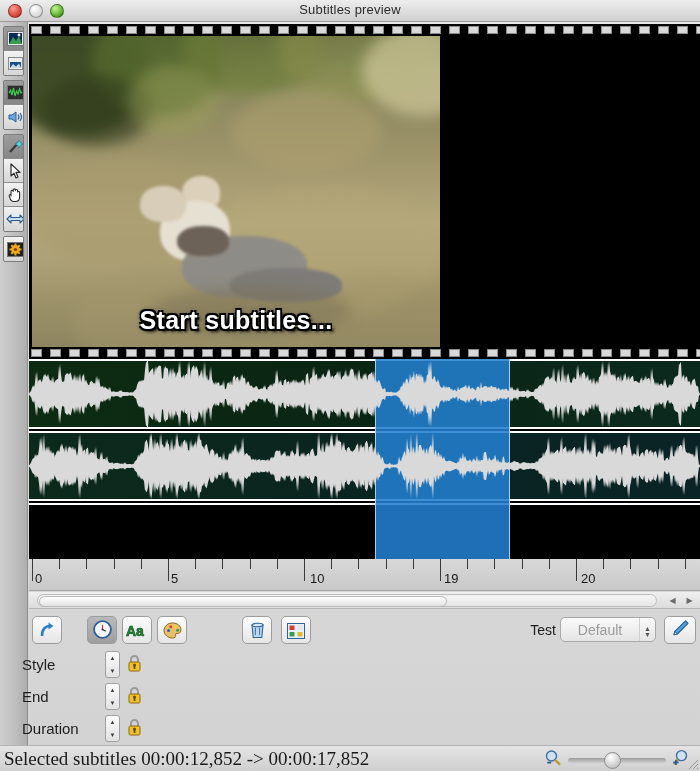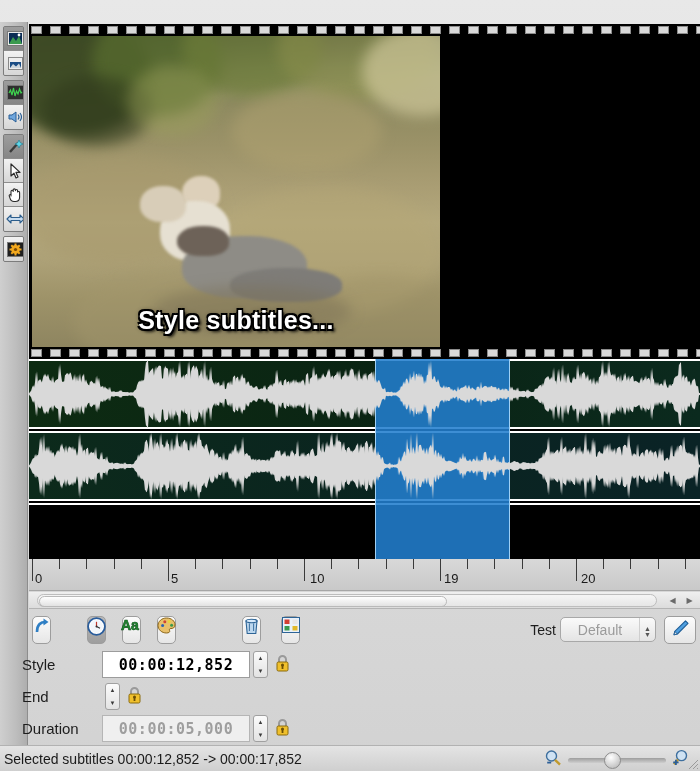--- a/index.html
+++ b/index.html
@@ -158,24 +158,24 @@
     width: 13px; height: 13px;
     display: flex; align-items: center; justify-content: center;
     font-size: 8px; color: #6a6a6a;
   }
 
   
   #buttonbar {
     position: absolute; left: 29px; top: 612px; width: 671px; height: 38px;
   }
   .bbtn {
-    position: absolute; top: 4px; width: 19px; height: 28px;
+    position: absolute; top: 4px; width: 30px; height: 28px;
     background: linear-gradient(#fcfcfc,#e6e6e6);
     border: 1px solid #9d9d9d; border-radius: 5px;
-    display: flex; align-items: flex-start; justify-content: center;
+    display: flex; align-items: flex-end; justify-content: center;
   }
   .bbtn.on { background: linear-gradient(#b9b9b9,#9e9e9e); }
   #style-label { position: absolute; right: 144px; top: 10px; font-size: 14px; color: #1d1d1d; }
   #style-select {
     position: absolute; right: 44px; top: 5px; width: 96px; height: 25px;
     background: linear-gradient(#fafafa,#e4e4e4);
     border: 1px solid #a8a8a8; border-radius: 5px;
     display: flex; align-items: center;
   }
   #style-select .val { flex: 1; text-align: center; font-size: 14px; color: #9b9b9b; }
@@ -214,21 +214,21 @@
   .lockbtn { width: 20px; height: 25px; margin-left: 4px;
              display: flex; align-items: center; justify-content: center; }
 
   
   #statusbar {
     position: absolute; left: 0; top: 745px; width: 700px; height: 26px;
     background: linear-gradient(#e4e4e4,#cfcfcf);
     border-top: 1px solid #b2b2b2;
     display: flex; align-items: center;
   }
-  #status-text { margin-left: 4px; font-size: 14px; color: #1a1a1a; }
+  #status-text { margin-left: 4px; font-size: 19px; color: #1a1a1a; font-family: Liberation Serif, serif; }
   #zoom-slider-group {
     position: absolute; right: 10px; top: 3px;
     display: flex; align-items: center; gap: 6px;
   }
   .zslider { position: relative; width: 98px; height: 18px; }
   .zslider .bar {
     position: absolute; left: 0; top: 7px; width: 98px; height: 5px;
     background: linear-gradient(#9d9d9d,#cecece); border-radius: 3px;
   }
   .zslider .knob {
@@ -237,20 +237,28 @@
     background: radial-gradient(circle at 40% 30%, #ffffff, #c8c8c8 70%, #a8a8a8);
     border: 1px solid #8d8d8d;
   }
   .resize-grip { position: absolute; right: 1px; bottom: 1px; width: 14px; height: 14px; }
 </style>
 </head>
 <body>
 
 <div id="app">
 
+  <div id="titlebar">
+    <div class="lights">
+      <div class="light close"></div>
+      <div class="light min"></div>
+      <div class="light zoom"></div>
+    </div>
+    <div class="title">Subtitles preview</div>
+  </div>
 
   <div id="toolstrip">
 
     <div class="tgroup">
       <div class="tbtn sel">
         <span>
           <svg width="17" height="15" viewBox="0 0 17 15">
             <rect x="0.5" y="0.5" width="16" height="14" fill="#e9e9e9" stroke="#777"></rect>
             <rect x="2" y="2" width="13" height="11" fill="#0b2c55"></rect>
             <path d="M2 13 L6 6 L9 10 L12 5 L15 13 Z" fill="#3a9a4e"></path>
@@ -439,21 +447,21 @@
       <div class="blob" style="left:260px;top:240px;width:180px;height:100px;background:#9c9066;opacity:.4;"></div>
 
       <div class="subject" style="left:150px;top:140px;width:38px;height:34px;background:#ddd0ba;"></div>
       <div class="subject" style="left:128px;top:165px;width:70px;height:60px;background:#e6e0d2;"></div>
       <div class="subject" style="left:108px;top:150px;width:46px;height:36px;background:#d8cdb8;"></div>
       <div class="subject" style="left:150px;top:200px;width:125px;height:62px;background:#8e8c86;"></div>
       <div class="subject" style="left:198px;top:232px;width:112px;height:34px;background:#7e7c78;"></div>
       <div class="subject" style="left:145px;top:190px;width:52px;height:30px;background:#6d6258;"></div>
       <div class="blob" style="left:120px;top:250px;width:200px;height:50px;background:#7a7055;opacity:.5;"></div>
 
-      <div id="subtitle-overlay">Style subtitles...</div>
+      <div id="subtitle-overlay">Start subtitles...</div>
     </div>
   </div>
 
   <div id="timeline">
     <div class="track" id="track1">
       <svg class="wave" id="wave1" viewBox="0 0 671 70" preserveAspectRatio="none">
           <polygon points="0,34.4 1,32.82850954248151 2,31.700405985059497 3,28.490083668230838 4,26.05111375854924 5,29.52404316716853 6,22.61446346406148 7,11.904433098129818 8,25.916905042767944 9,21.645345491039635 10,19.976301892871923 11,21.43703549469087 12,23.792483812502624 13,22.0228814164041 14,17.690568124003043 15,14.415121220724995 16,16.95011034615361 17,18.26081779986956 18,14.796830399677546 19,18.75310035939426 20,21.591244146524573 21,21.29856155528201 22,23.7953709077441 23,17.109613376806774 24,23.841965177943912 25,23.716791297998185 26,21.54580762934955 27,20.19385185948915 28,20.219348057509563 29,19.30566170466233 30,4.676559430965721 31,15.251124418539288 32,22.283774535227927 33,23.22933886537693 34,22.003356129942162 35,22.849773168786175 36,14.73904913216941 37,14.51893363457399 38,14.168432215197587 39,16.52694047100234 40,13.280455327132849 41,14.411764098113217 42,19.0093004459335 43,21.64905289376375 44,20.650000645227916 45,14.869224066468892 46,23.757615264163547 47,16.368567797495317 48,22.335976979340604 49,22.348541426700606 50,14.273579032421107 51,22.027374852142195 52,23.99070623544916 53,17.109686574363746 54,14.500460769609056 55,24.327867362851812 56,20.212281392085757 57,23.53281014714875 58,25.469318993148597 59,26.298871309730927 60,26.79907403277801 61,21.49660885089001 62,22.427559709744322 63,23.490898036624127 64,25.012375918618392 65,23.422007703124773 66,26.30637346050954 67,16.193489592625728 68,24.194553074980078 69,18.400892831715172 70,25.475661843633716 71,28.859079902028313 72,27.67933177317648 73,26.758113641164393 74,30.427439048115126 75,27.16485934885542 76,29.547845911618325 77,29.233245441183655 78,30.63026255180725 79,31.428909226666367 80,27.658300921006372 81,32.37456664804161 82,33.0769374788732 83,32.70036196093896 84,32.22403665484564 85,32.86895507934265 86,33.3487989320007 87,32.90666101833929 88,32.66081970875413 89,32.751875353566646 90,32.42704915278755 91,30.930735114321024 92,32.53325398195854 93,33.078286594238264 94,32.98062557523727 95,33.26693649550199 96,33.26262857713039 97,33.46669932401697 98,32.85135805575147 99,33.942920538891165 100,33.57041686068215 101,33.78361532257647 102,33.194270830737 103,33.809091076205995 104,33.39303939400513 105,32.07100879320987 106,30.833430147057136 107,30.222579963034008 108,25.713621782424685 109,23.11296751346009 110,21.382683512935735 111,23.24102602718213 112,20.422181431973627 113,22.770519924994336 114,20.412324708550386 115,20.841293200946737 116,9.402941279317691 117,1.3999999999999986 118,1.3999999999999986 119,16.180004061075866 120,12.841479855826815 121,11.219406004999492 122,9.950636302057017 123,8.94253582035104 124,16.948734761864287 125,15.021513633062835 126,6.739090316624889 127,11.997870105171142 128,7.737882331377772 129,6.406636691135088 130,6.6420133939223405 131,7.172124739312732 132,19.439646577687093 133,19.404669298704132 134,18.87916660940325 135,6.377877601783478 136,8.807230927042156 137,9.02956261364741 138,9.903551236286098 139,19.575961805465724 140,15.055036292224674 141,8.565321871702388 142,20.917415252436385 143,7.877808964397403 144,15.33918951479479 145,12.082651585941878 146,19.552826221898435 147,16.788012136367414 148,12.307829043928376 149,13.084768062773556 150,1.3999999999999986 151,16.895914246208054 152,19.603060205709376 153,18.070472151403532 154,15.353282060435514 155,21.4766163025392 156,15.006068623580628 157,14.65453057546932 158,18.0979715839795 159,1.3999999999999986 160,10.593398907847362 161,20.636276592928795 162,11.186509117000224 163,7.169009229832486 164,6.338056625000597 165,11.800917821876759 166,6.399320754874179 167,8.874180517050025 168,11.19215804674111 169,20.30532739928706 170,15.44710749278362 171,15.246311832852804 172,9.554811151010362 173,19.77853407124455 174,20.037257269126016 175,1.3999999999999986 176,21.17763279573323 177,15.089039180051088 178,22.650613638657433 179,19.483632503605275 180,21.91823771671496 181,7.338068338976971 182,19.665227083752498 183,23.054687387532873 184,24.83276216199843 185,26.442196341903042 186,22.371758040558433 187,26.42433837707729 188,23.631263429341494 189,22.916263188412536 190,28.067456037912265 191,26.44949926587264 192,25.53011951480346 193,27.704839119680617 194,21.092410717314948 195,30.771285374583343 196,29.58634077584666 197,29.92887038464218 198,24.479298662970187 199,22.799006964120068 200,27.228368944243364 201,21.168428680934397 202,26.574852063230338 203,26.119299623618954 204,16.99303662302833 205,16.38103743256315 206,23.85933204410157 207,18.219746233841192 208,17.427824242306603 209,23.701788537261073 210,19.27433533424658 211,23.39738515547644 212,14.491954872761458 213,18.333752796465696 214,19.697037260918798 215,18.248245726683106 216,26.480096848322496 217,25.08624508390494 218,21.88527369822733 219,23.599098403486188 220,27.349152015943243 221,26.33147785518406 222,26.928451961778315 223,28.838508297675155 224,28.594678661499675 225,29.107759435222558 226,27.19397551360148 227,27.15688118941192 228,29.84394462100749 229,30.813220585372495 230,30.765891078177603 231,29.323227495835734 232,29.832554472979417 233,29.79310339257843 234,29.24157686638235 235,25.98305096360766 236,29.652710808103492 237,30.830770607682027 238,31.23083367914559 239,27.19005784998008 240,27.66917206369395 241,24.94659549957104 242,27.001018231953598 243,28.256060099248337 244,23.52225630564273 245,25.481123289351224 246,22.42990305816415 247,10.155353572111409 248,18.513571108351258 249,26.41458722075903 250,23.410914697722582 251,20.84491146481266 252,26.114998601176126 253,26.292007427873095 254,26.984634628537965 255,20.562968480009477 256,20.18142801221303 257,26.41589703655685 258,22.240929189412356 259,22.282853600533194 260,27.065440489662084 261,21.384554629522214 262,24.65263362407658 263,22.98223148368985 264,20.008599180361816 265,25.845506617216678 266,20.211425710593268 267,23.926570588895977 268,22.40006261087793 269,25.252274331248977 270,21.625378269739045 271,24.913174055473682 272,22.215708986856804 273,20.342400322890057 274,22.592035429916695 275,26.741249669755383 276,26.76069961827281 277,14.741556684900605 278,13.88967039546155 279,25.553722475556576 280,25.172831493574208 281,18.373876269005876 282,18.75818441915474 283,17.413721191221203 284,6.909701427454969 285,18.557456967153655 286,14.47451446443494 287,15.788045039619014 288,23.05899980552355 289,18.102837386051533 290,21.60609759003441 291,17.87483121560762 292,20.233937593411063 293,14.109654797275535 294,16.614030041208842 295,18.397068867927544 296,18.21609864496459 297,16.223391431106716 298,13.420674412489326 299,9.459551962119132 300,13.006902002122782 301,20.59810055444651 302,16.26373297000664 303,17.53200566395924 304,21.135569309545552 305,16.224784626558264 306,15.860572522716414 307,15.65679685681835 308,11.50275002575071 309,18.710362346702276 310,11.063367672211236 311,20.40998472560416 312,20.779014446983403 313,17.81721520945772 314,15.896821895767633 315,16.91118847508132 316,10.108362578551262 317,18.683633737607877 318,15.236666997866262 319,18.231439159846666 320,16.818108342276005 321,9.09569145711087 322,10.656565222630913 323,9.675902828723647 324,14.754648926610987 325,20.521060465695832 326,13.845957262525502 327,21.83861717415276 328,22.270697676808524 329,10.037926158882083 330,16.226113430728255 331,20.629034912947304 332,18.482634841032063 333,22.470824068695876 334,14.06828175405835 335,17.437457807806066 336,13.569433927706552 337,19.938058140447577 338,21.97355456853991 339,15.086963877332842 340,15.14431350336611 341,14.599358197621328 342,12.492602460851426 343,19.901625637814412 344,11.137781724221345 345,23.01569729263899 346,20.151287666007917 347,24.089300874938118 348,22.09286640284884 349,20.6889763284373 350,23.081624319892015 351,25.913906611401917 352,29.14145967221514 353,30.035387017389287 354,30.332763892386467 355,28.4940434401182 356,33.311739773336676 357,33.10052966328467 358,32.87357675659447 359,32.912346319510426 360,33.159843500931785 361,32.74927407438069 362,32.85571236901762 363,33.68607201042719 364,33.49357509984679 365,33.453485458624456 366,33.62751155602723 367,33.09565931382908 368,32.46085050520154 369,31.392268408503508 370,30.77638429203871 371,26.916698648661328 372,28.039047393523457 373,25.34098231977307 374,22.288890077583904 375,25.478248578352407 376,20.30915779391767 377,19.227121761447155 378,21.898960625439024 379,24.95408641950585 380,13.93793545650334 381,21.36176355205633 382,17.60242040507608 383,18.231932744148345 384,11.556679866806363 385,22.1318363023068 386,14.78432280219808 387,15.017693445174256 388,18.3517507863621 389,13.799733063986952 390,18.840661728601468 391,14.486226621979949 392,18.71219224910559 393,17.0313505656651 394,25.174674510654935 395,21.079869279034376 396,24.328570211950957 397,15.500223544314984 398,16.188271336638685 399,2.906541797245808 400,13.42742853892754 401,1.3999999999999986 402,20.093080239662658 403,20.38127490636011 404,16.721212502584986 405,18.321646912935492 406,22.641423398374307 407,23.253263389929508 408,20.10106119757251 409,22.93857505185845 410,27.294232390585464 411,27.882294826393153 412,28.876313013713578 413,28.2499322326319 414,26.09674795648118 415,29.556056034619015 416,27.017068067998192 417,29.036825061996293 418,27.9933949553973 419,27.94929856813573 420,28.568921831451785 421,31.079642742371952 422,29.563164193866758 423,31.87763732332347 424,31.044973098609677 425,30.272338184102594 426,32.34460430761194 427,32.190442274017094 428,27.267868316485746 429,31.307391059488612 430,30.149092895169133 431,28.643581755758163 432,28.70123056771291 433,28.553173290933564 434,27.731794069031714 435,27.395370771962014 436,25.851550470011844 437,29.756184838887314 438,28.58612308104629 439,25.764072551397938 440,28.96428857930055 441,30.476049485262134 442,28.160581191853552 443,29.15849357330103 444,30.01868521332657 445,30.63073091207445 446,31.448389330329928 447,27.71365891222524 448,27.63283020552167 449,27.800549251829196 450,30.360913399348537 451,22.580677023183533 452,29.216052471842193 453,28.33809122080304 454,27.587527090184544 455,26.847209636816906 456,27.326079560725987 457,27.49365404167684 458,29.11947569783678 459,27.258247419664194 460,28.66007915872764 461,26.717472022484927 462,26.954227119160137 463,28.591662468105024 464,27.793196365567706 465,28.44224680865683 466,27.75505407164984 467,30.806627319202455 468,29.406415960199393 469,28.382012285773797 470,31.544533671786738 471,30.414482072101944 472,30.782032429625072 473,29.29419673589302 474,31.843276064945346 475,29.29229731112598 476,30.559695019875324 477,29.749232161465116 478,32.22711095955442 479,31.505536856435583 480,27.118918471990582 481,31.070424635302658 482,27.462549890472808 483,29.962892609021296 484,31.749030450958866 485,30.34028072198121 486,31.92085478818829 487,31.570676705821732 488,28.373523295949102 489,32.77979384307859 490,31.682145606655585 491,32.90988804680294 492,32.028246518721026 493,32.47432886052389 494,31.647867474650976 495,32.20001568262071 496,33.2755085322526 497,32.30908321055783 498,30.245931546448887 499,32.29025639599192 500,32.31577086750463 501,33.15565171932516 502,33.17130450000209 503,33.03722223812073 504,32.978809119295704 505,32.37385783811587 506,29.33565508035547 507,30.061037580043745 508,29.69844851266148 509,28.229746942856792 510,26.295651273790583 511,26.050140456203437 512,29.112715498692502 513,23.768640922038742 514,27.359181338134775 515,23.193469169070326 516,18.555581776077847 517,18.689843628745827 518,16.665063565659274 519,18.65387028925133 520,21.282978904468465 521,20.07810840794542 522,17.20809452304323 523,21.739232204850403 524,8.087289110196942 525,22.810042213543333 526,21.240063013904567 527,26.172384159090548 528,18.309730060758127 529,9.179405252011815 530,20.274512157755957 531,23.630726591025354 532,21.56224581829749 533,5.0001324528933395 534,24.835129561397963 535,14.417446096565783 536,24.143157773844504 537,23.938732748893134 538,13.45653033324863 539,17.42323863052348 540,22.656211560121875 541,23.764197791327256 542,24.504160467120634 543,21.892916279723995 544,17.325332827939047 545,20.421389889194643 546,19.815615058772835 547,20.28625885854312 548,5.367180223816256 549,15.698947656871859 550,20.795997817439066 551,13.870196724849105 552,21.73511753611926 553,13.82845412373661 554,12.717223627115981 555,15.365892040937606 556,20.673017977969824 557,18.959195357001718 558,15.038122474624089 559,22.965659955787537 560,21.604466951010522 561,19.18390427468154 562,25.73537318050862 563,24.481301113965145 564,18.08414192488118 565,25.438999511960056 566,26.09980835036589 567,20.869495650259132 568,24.469257762823617 569,24.88440515395161 570,17.032718313382002 571,16.640725570972602 572,13.574165323541205 573,1.3999999999999986 574,19.412478984033314 575,12.276703297084968 576,17.50931321465099 577,12.145639375327914 578,20.155098804866476 579,1.3999999999999986 580,11.992051099948608 581,15.95634329699741 582,16.76980209566737 583,14.416947835917092 584,18.35595149688234 585,14.157613929387935 586,20.509108802414083 587,23.33249307046481 588,17.20136364482779 589,18.47240773819749 590,24.07538941687831 591,15.118405843179374 592,24.561019374396235 593,20.579281994515696 594,20.784903731937682 595,13.414174256276976 596,17.469541780260702 597,22.350831518068965 598,20.708870700967346 599,16.026261262697137 600,23.494584278548594 601,19.264343647156366 602,17.257560329230852 603,16.69642466115226 604,22.956987020542265 605,21.63284244829977 606,21.955504687737218 607,22.61701321944671 608,23.306826723703566 609,23.90977325684235 610,24.477490316087774 611,21.15708569993867 612,17.64423287447143 613,24.311461793246615 614,20.160680945173965 615,20.75347166989738 616,16.30759812057648 617,22.335890577109552 618,19.254893161236726 619,18.637872683485497 620,21.36872629664872 621,26.394722257072107 622,8.624048732822889 623,18.792830915761378 624,20.952153285830093 625,27.091914428504293 626,22.492066011581525 627,27.47595059373518 628,22.83481675149259 629,27.033089583005147 630,26.682663386101027 631,24.159473803175366 632,24.900060155607413 633,26.971339886344662 634,27.224818523706134 635,19.376396748966183 636,24.81845889643769 637,27.746852397105307 638,29.138017314293432 639,29.28584618775372 640,24.772578852759942 641,26.890259414235064 642,27.018322487496178 643,24.740188490087256 644,24.29946837774453 645,18.71389438117011 646,17.113493382114125 647,17.841220703596445 648,15.965900611757256 649,15.677425481900936 650,3.166012886384845 651,3.8751594337256137 652,23.623872388915807 653,17.937838276762996 654,15.229726770872457 655,23.570542755855236 656,17.693010742683803 657,17.581554085476526 658,23.64877084979227 659,21.506790758912366 660,23.200945359149866 661,26.98601978030731 662,25.736849508416153 663,21.763555056789684 664,19.61933835183403 665,20.439289707951062 666,25.902553821967615 667,27.621619980835252 668,26.91166692304521 669,33.69893813954244 670,34.153105499702086 671,33.86530055374154 671,36.13469944625846 670,35.846894500297914 669,36.30106186045756 668,43.08833307695479 667,42.37838001916475 666,44.097446178032385 665,49.56071029204894 664,50.38066164816597 663,48.236444943210316 662,44.26315049158384 661,43.01398021969269 660,46.79905464085013 659,48.493209241087634 658,46.35122915020773 657,52.418445914523474 656,52.3069892573162 655,46.429457244144764 654,54.77027322912754 653,52.062161723237004 652,46.37612761108419 651,66.12484056627439 650,66.83398711361515 649,54.32257451809906 648,54.034099388242744 647,52.15877929640355 646,52.88650661788587 645,51.28610561882989 644,45.70053162225547 643,45.259811509912744 642,42.98167751250382 641,43.10974058576494 640,45.22742114724006 639,40.71415381224628 638,40.86198268570657 637,42.25314760289469 636,45.18154110356231 635,50.62360325103381 634,42.77518147629387 633,43.028660113655334 632,45.09993984439259 631,45.840526196824634 630,43.31733661389897 629,42.96691041699485 628,47.16518324850741 627,42.52404940626482 626,47.50793398841847 625,42.908085571495704 624,49.04784671416991 623,51.20716908423862 622,61.375951267177115 621,43.605277742927896 620,48.63127370335128 619,51.3621273165145 618,50.74510683876328 617,47.66410942289045 616,53.69240187942352 615,49.24652833010262 614,49.839319054826035 613,45.688538206753385 612,52.35576712552857 611,48.84291430006133 610,45.522509683912226 609,46.09022674315765 608,46.693173276296434 607,47.38298678055329 606,48.04449531226278 605,48.36715755170023 604,47.043012979457735 603,53.303575338847736 602,52.742439670769144 601,50.735656352843634 600,46.505415721451406 599,53.97373873730287 598,49.291129299032654 597,47.649168481931035 596,52.5304582197393 595,56.58582574372302 594,49.21509626806232 593,49.420718005484304 592,45.43898062560376 591,54.881594156820626 590,45.92461058312169 589,51.52759226180251 588,52.798636355172206 587,46.66750692953519 586,49.49089119758592 585,55.842386070612065 584,51.64404850311766 583,55.58305216408291 582,53.23019790433263 581,54.04365670300259 580,58.00794890005139 579,68.6 578,49.844901195133524 577,57.85436062467208 576,52.49068678534901 575,57.723296702915036 574,50.587521015966686 573,68.6 572,56.42583467645879 571,53.359274429027394 570,52.967281686617994 569,45.11559484604839 568,45.53074223717638 567,49.13050434974087 566,43.90019164963411 565,44.561000488039944 564,51.91585807511882 563,45.518698886034855 562,44.26462681949138 561,50.81609572531846 560,48.39553304898948 559,47.03434004421246 558,54.96187752537591 557,51.04080464299828 556,49.32698202203018 555,54.63410795906239 554,57.282776372884015 553,56.171545876263394 552,48.26488246388074 551,56.12980327515089 550,49.204002182560934 549,54.30105234312814 548,64.63281977618374 547,49.71374114145688 546,50.184384941227165 545,49.57861011080536 544,52.67466717206095 543,48.10708372027601 542,45.495839532879366 541,46.235802208672744 540,47.343788439878125 539,52.57676136947652 538,56.54346966675137 537,46.06126725110687 536,45.85684222615549 535,55.58255390343422 534,45.16487043860204 533,64.99986754710666 532,48.43775418170251 531,46.36927340897465 530,49.72548784224404 529,60.82059474798818 528,51.69026993924187 527,43.82761584090945 526,48.75993698609543 525,47.18995778645667 524,61.91271088980306 523,48.2607677951496 522,52.79190547695677 521,49.92189159205458 520,48.717021095531535 519,51.34612971074867 518,53.334936434340726 517,51.31015637125417 516,51.444418223922156 515,46.806530830929674 514,42.640818661865225 513,46.23135907796126 512,40.8872845013075 511,43.94985954379656 510,43.70434872620942 509,41.77025305714321 508,40.30155148733852 507,39.938962419956255 506,40.664344919644535 505,37.62614216188413 504,37.021190880704296 503,36.96277776187927 502,36.82869549999791 501,36.84434828067484 500,37.68422913249537 499,37.70974360400808 498,39.75406845355111 497,37.69091678944217 496,36.7244914677474 495,37.79998431737929 494,38.35213252534902 493,37.52567113947611 492,37.971753481278974 491,37.09011195319706 490,38.31785439334442 489,37.22020615692141 488,41.626476704050894 487,38.42932329417827 486,38.07914521181171 485,39.65971927801879 484,38.25096954904114 483,40.037107390978704 482,42.53745010952719 481,38.92957536469734 480,42.88108152800942 479,38.49446314356442 478,37.77288904044558 477,40.250767838534884 476,39.44030498012467 475,40.707702688874015 474,38.15672393505466 473,40.70580326410698 472,39.21796757037493 471,39.58551792789805 470,38.45546632821326 469,41.6179877142262 468,40.59358403980061 467,39.193372680797545 466,42.24494592835016 465,41.55775319134317 464,42.2068036344323 463,41.40833753189497 462,43.04577288083986 461,43.28252797751507 460,41.33992084127236 459,42.741752580335806 458,40.88052430216322 457,42.50634595832316 456,42.67392043927401 455,43.152790363183094 454,42.412472909815456 453,41.661908779196956 452,40.7839475281578 451,47.41932297681647 450,39.63908660065147 449,42.199450748170804 448,42.36716979447833 447,42.28634108777476 446,38.551610669670076 445,39.369269087925545 444,39.98131478667343 443,40.84150642669897 442,41.83941880814645 441,39.52395051473787 440,41.03571142069945 439,44.23592744860206 438,41.41387691895371 437,40.243815161112686 436,44.148449529988156 435,42.604629228037986 434,42.268205930968286 433,41.446826709066436 432,41.29876943228709 431,41.35641824424184 430,39.85090710483087 429,38.69260894051139 428,42.732131683514254 427,37.809557725982906 426,37.65539569238806 425,39.727661815897406 424,38.955026901390326 423,38.12236267667653 422,40.436835806133246 421,38.92035725762805 420,41.43107816854821 419,42.05070143186427 418,42.0066050446027 417,40.96317493800371 416,42.98293193200181 415,40.44394396538099 414,43.90325204351882 413,41.7500677673681 412,41.12368698628642 411,42.11770517360685 410,42.705767609414536 409,47.06142494814155 408,49.898938802427494 407,46.74673661007049 406,47.35857660162569 405,51.67835308706451 404,53.27878749741501 403,49.61872509363989 402,49.906919760337345 401,68.6 400,56.57257146107246 399,67.09345820275419 398,53.811728663361315 397,54.499776455685016 396,45.67142978804904 395,48.92013072096562 394,44.82532548934506 393,52.9686494343349 392,51.28780775089441 391,55.51377337802005 390,51.15933827139853 389,56.20026693601305 388,51.6482492136379 387,54.98230655482574 386,55.215677197801924 385,47.8681636976932 384,58.44332013319364 383,51.768067255851655 382,52.39757959492392 381,48.63823644794367 380,56.06206454349666 379,45.04591358049415 378,48.101039374560976 377,50.77287823855285 376,49.69084220608233 375,44.52175142164759 374,47.7111099224161 373,44.65901768022693 372,41.96095260647654 371,43.083301351338676 370,39.223615707961294 369,38.60773159149649 368,37.53914949479846 367,36.90434068617092 366,36.37248844397277 365,36.546514541375544 364,36.50642490015321 363,36.31392798957281 362,37.14428763098238 361,37.25072592561931 360,36.840156499068215 359,37.087653680489574 358,37.12642324340553 357,36.89947033671533 356,36.688260226663324 355,41.5059565598818 354,39.66723610761353 353,39.96461298261072 352,40.85854032778486 351,44.08609338859809 350,46.918375680107985 349,49.3110236715627 348,47.90713359715116 347,45.91069912506188 346,49.84871233399208 345,46.98430270736101 344,58.86221827577866 343,50.09837436218559 342,57.50739753914857 341,55.40064180237867 340,54.85568649663389 339,54.91303612266716 338,48.02644543146009 337,50.06194185955242 336,56.430566072293445 335,52.56254219219393 334,55.93171824594165 333,47.529175931304124 332,51.517365158967934 331,49.370965087052696 330,53.773886569271745 329,59.96207384111791 328,47.729302323191476 327,48.16138282584724 326,56.1540427374745 325,49.47893953430417 324,55.24535107338902 323,60.32409717127635 322,59.34343477736908 321,60.904308542889126 320,53.181891657723995 319,51.768560840153334 318,54.763333002133734 317,51.31636626239212 316,59.891637421448735 315,53.08881152491868 314,54.10317810423237 313,52.18278479054228 312,49.2209855530166 311,49.59001527439584 310,58.936632327788764 309,51.289637653297724 308,58.497249974249286 307,54.343203143181654 306,54.13942747728359 305,53.77521537344174 304,48.86443069045445 303,52.46799433604076 302,53.73626702999336 301,49.40189944555349 300,56.993097997877214 299,60.540448037880864 298,56.579325587510674 297,53.77660856889328 296,51.78390135503541 295,51.602931132072456 294,53.38596995879116 293,55.89034520272446 292,49.76606240658894 291,52.12516878439238 290,48.39390240996559 289,51.89716261394847 288,46.94100019447645 287,54.211954960380986 286,55.52548553556506 285,51.442543032846345 284,63.09029857254503 283,52.5862788087788 282,51.241815580845255 281,51.626123730994124 280,44.82716850642579 279,44.446277524443424 278,56.11032960453845 277,55.2584433150994 276,43.23930038172719 275,43.25875033024462 274,47.40796457008331 273,49.65759967710994 272,47.784291013143196 271,45.08682594452632 270,48.374621730260955 269,44.74772566875102 268,47.59993738912207 267,46.07342941110402 266,49.78857428940673 265,44.15449338278332 264,49.99140081963819 263,47.01776851631015 262,45.34736637592342 261,48.61544537047779 260,42.93455951033792 259,47.717146399466806 258,47.759070810587644 257,43.58410296344315 256,49.81857198778697 255,49.437031519990526 254,43.01536537146204 253,43.707992572126905 252,43.885001398823874 251,49.15508853518734 250,46.58908530227742 249,43.58541277924097 248,51.48642889164874 247,59.84464642788859 246,47.57009694183585 245,44.518876710648776 244,46.47774369435727 243,41.74393990075166 242,42.998981768046406 241,45.05340450042896 240,42.33082793630605 239,42.80994215001992 238,38.76916632085441 237,39.16922939231797 236,40.34728919189651 235,44.01694903639234 234,40.75842313361765 233,40.20689660742157 232,40.16744552702058 231,40.67677250416427 230,39.2341089218224 229,39.18677941462751 228,40.156055378992505 227,42.84311881058808 226,42.80602448639852 225,40.892240564777445 224,41.40532133850033 223,41.161491702324845 222,43.071548038221685 221,43.66852214481594 220,42.65084798405675 219,46.40090159651381 218,48.11472630177267 217,44.91375491609506 216,43.519903151677504 215,51.75175427331689 214,50.3029627390812 213,51.666247203534304 212,55.508045127238546 211,46.60261484452356 210,50.72566466575342 209,46.29821146273893 208,52.5721757576934 207,51.78025376615881 206,46.14066795589843 205,53.61896256743685 204,53.00696337697167 203,43.88070037638104 202,43.42514793676966 201,48.8315713190656 200,42.771631055756636 199,47.20099303587993 198,45.52070133702981 197,40.07112961535782 196,40.413659224153335 195,39.22871462541666 194,48.90758928268505 193,42.295160880319386 192,44.46988048519654 191,43.55050073412736 190,41.932543962087735 189,47.083736811587464 188,46.368736570658506 187,43.57566162292271 186,47.62824195944157 185,43.55780365809696 184,45.16723783800157 183,46.94531261246713 182,50.3347729162475 181,62.66193166102303 180,48.081762283285045 179,50.51636749639472 178,47.34938636134257 177,54.91096081994891 176,48.82236720426677 175,68.6 174,49.962742730873984 173,50.22146592875545 172,60.44518884898964 171,54.753688167147196 170,54.552892507216384 169,49.69467260071294 168,58.80784195325889 167,61.12581948294998 166,63.60067924512582 165,58.19908217812324 164,63.6619433749994 163,62.83099077016752 162,58.81349088299977 161,49.363723407071205 160,59.40660109215264 159,68.6 158,51.9020284160205 157,55.34546942453068 156,54.99393137641937 155,48.5233836974608 154,54.64671793956448 153,51.929527848596464 152,50.396939794290624 151,53.10408575379195 150,68.6 149,56.915231937226444 148,57.69217095607162 147,53.21198786363259 146,50.447173778101565 145,57.917348414058125 144,54.66081048520521 143,62.1221910356026 142,49.082584747563615 141,61.43467812829761 140,54.94496370777533 139,50.424038194534276 138,60.0964487637139 137,60.970437386352586 136,61.192769072957844 135,63.62212239821652 134,51.12083339059675 133,50.595330701295865 132,50.56035342231291 131,62.827875260687264 130,63.35798660607766 129,63.59336330886491 128,62.262117668622224 127,58.002129894828855 126,63.26090968337511 125,54.97848636693716 124,53.05126523813571 123,61.05746417964896 122,60.04936369794298 121,58.78059399500051 120,57.15852014417318 119,53.81999593892414 118,68.6 117,68.6 116,60.59705872068231 115,49.15870679905326 114,49.587675291449614 113,47.22948007500567 112,49.57781856802637 111,46.75897397281787 110,48.617316487064265 109,46.88703248653991 108,44.28637821757532 107,39.77742003696599 106,39.166569852942864 105,37.92899120679013 104,36.60696060599487 103,36.190908923794005 102,36.805729169263 101,36.21638467742353 100,36.42958313931785 99,36.057079461108835 98,37.14864194424853 97,36.53330067598303 96,36.73737142286961 95,36.73306350449801 94,37.01937442476273 93,36.921713405761736 92,37.46674601804146 91,39.069264885678976 90,37.57295084721245 89,37.248124646433354 88,37.33918029124587 87,37.09333898166071 86,36.6512010679993 85,37.13104492065735 84,37.77596334515436 83,37.29963803906104 82,36.9230625211268 81,37.62543335195839 80,42.34169907899363 79,38.57109077333363 78,39.36973744819275 77,40.766754558816345 76,40.452154088381675 75,42.835140651144584 74,39.572560951884874 73,43.24188635883561 72,42.32066822682352 71,41.14092009797169 70,44.524338156366284 69,51.59910716828483 68,45.80544692501992 67,53.806510407374276 66,43.69362653949046 65,46.57799229687522 64,44.98762408138161 63,46.50910196337587 62,47.57244029025568 61,48.50339114910999 60,43.20092596722199 59,43.70112869026907 58,44.5306810068514 57,46.46718985285125 56,49.78771860791424 55,45.67213263714819 54,55.499539230390944 53,52.89031342563625 52,46.00929376455084 51,47.972625147857805 50,55.72642096757889 49,47.651458573299394 48,47.6640230206594 47,53.63143220250468 46,46.24238473583645 45,55.13077593353111 44,49.34999935477208 43,48.35094710623625 42,50.990699554066495 41,55.58823590188678 40,56.71954467286715 39,53.47305952899766 38,55.83156778480242 37,55.48106636542601 36,55.26095086783059 35,47.15022683121383 34,47.99664387005784 33,46.77066113462307 32,47.71622546477207 31,54.74887558146071 30,65.32344056903428 29,50.69433829533767 28,49.78065194249044 27,49.80614814051085 26,48.454192370650446 25,46.283208702001815 24,46.15803482205609 23,52.89038662319322 22,46.2046290922559 21,48.70143844471799 20,48.40875585347543 19,51.24689964060574 18,55.203169600322454 17,51.73918220013044 16,53.04988965384639 15,55.584878779275 14,52.30943187599696 13,47.977118583595896 12,46.207516187497376 11,48.562964505309125 10,50.02369810712808 9,48.354654508960365 8,44.083094957232056 7,58.095566901870185 6,47.38553653593852 5,40.47595683283147 4,43.948886241450765 3,41.50991633176916 2,38.2995940149405 1,37.17149045751849 0,35.6" fill="#d2d2d2"></polygon>
         </svg>
     </div>
     <div class="track" id="track2">
@@ -600,21 +608,20 @@
           <path d="M3.8 12.4 L6.4 15 L3 15.8 Z" fill="#e8e8e8" stroke="#1f5e96" stroke-width=".9"></path>
         </svg>
       </span>
     </div>
   </div>
 
   <div id="fields">
 
     <div class="frow" style="top:0;">
       <div class="flabel">Style</div>
-      <div class="fieldbox">00:00:12,852</div>
       <div class="stepper">
         <span>▲</span>
           <span>▼</span>
       </div>
       <div class="lockbtn">
         <span>
           <svg width="15" height="18" viewBox="0 0 15 18">
             <path d="M4 8 V5.4 a3.5 3.5 0 0 1 7 0 V8" fill="none" stroke="#9a9a9a" stroke-width="2"></path>
             <rect x="2" y="8" width="11" height="9" rx="1.4" fill="#f0c02c" stroke="#8a6a0c" stroke-width="1"></rect>
             <rect x="6.6" y="11" width="1.8" height="4" fill="#6b4f06"></rect>
@@ -637,21 +644,20 @@
             <rect x="2" y="8" width="11" height="9" rx="1.4" fill="#f0c02c" stroke="#8a6a0c" stroke-width="1"></rect>
             <rect x="6.6" y="11" width="1.8" height="4" fill="#6b4f06"></rect>
             <circle cx="7.5" cy="11" r="1.5" fill="#6b4f06"></circle>
           </svg>
         </span>
       </div>
     </div>
 
     <div class="frow" style="top:64px;">
       <div class="flabel">Duration</div>
-      <div class="fieldbox dim">00:00:05,000</div>
       <div class="stepper">
         <span>▲</span>
           <span>▼</span>
       </div>
       <div class="lockbtn">
         <span>
           <svg width="15" height="18" viewBox="0 0 15 18">
             <path d="M4 8 V5.4 a3.5 3.5 0 0 1 7 0 V8" fill="none" stroke="#9a9a9a" stroke-width="2"></path>
             <rect x="2" y="8" width="11" height="9" rx="1.4" fill="#f0c02c" stroke="#8a6a0c" stroke-width="1"></rect>
             <rect x="6.6" y="11" width="1.8" height="4" fill="#6b4f06"></rect>

